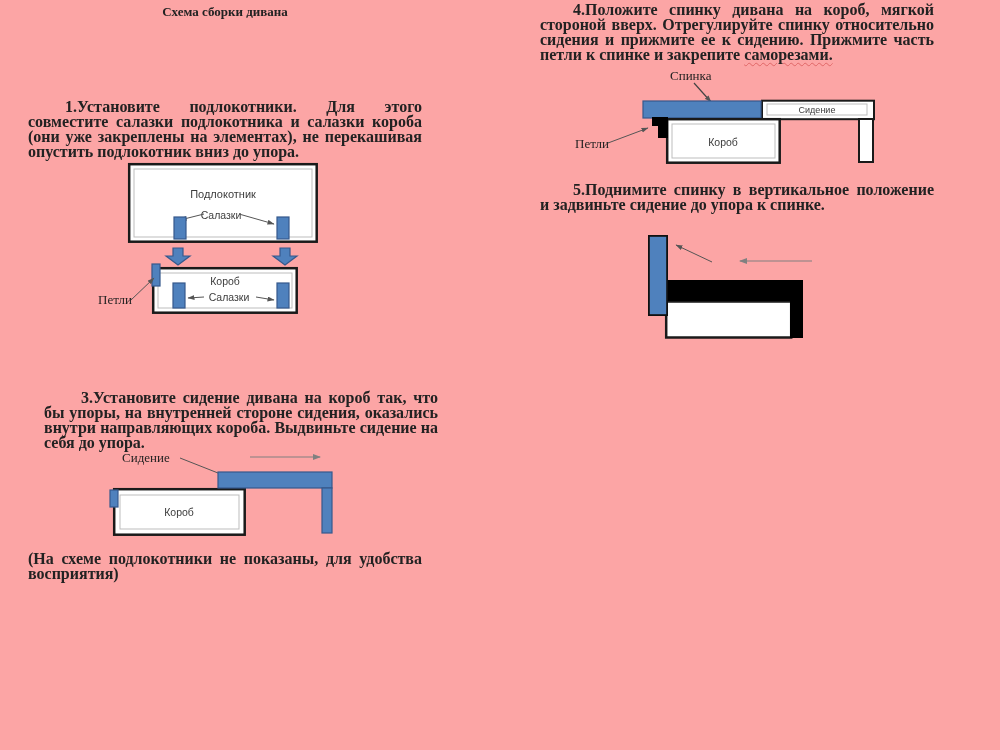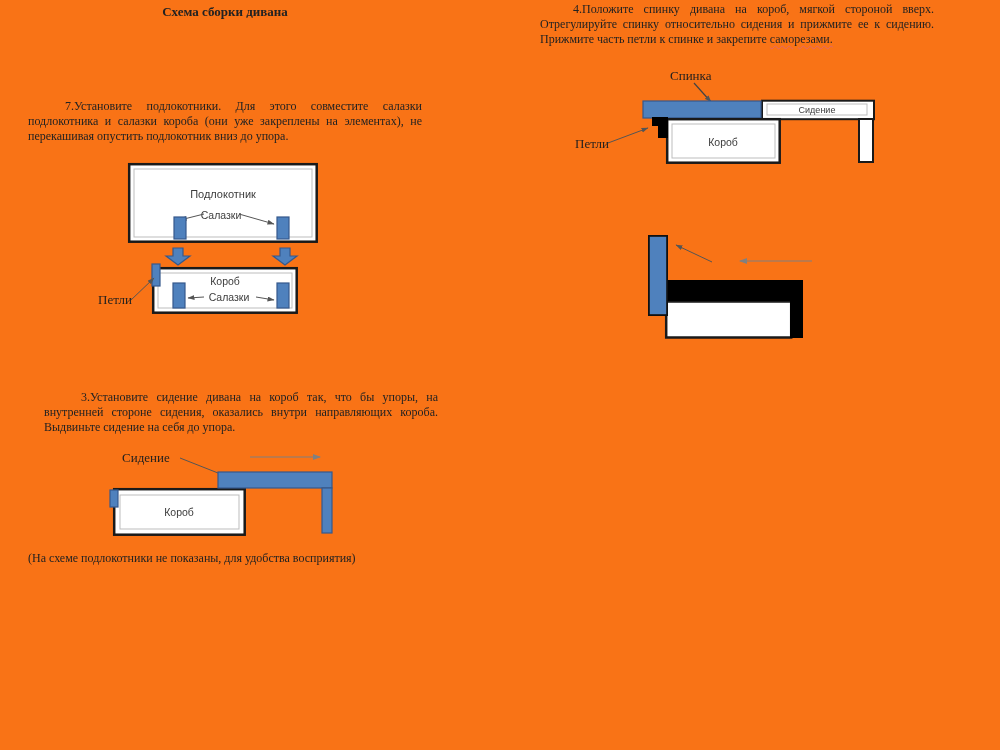--- a/index.html
+++ b/index.html
@@ -1,49 +1,49 @@
 <!DOCTYPE html>
 <html><head>
 <meta charset="utf-8">
 <style>
   html,body{margin:0;padding:0;}
   body{background:#e9e9e9;}
   .page{
-    position:relative; width:1000px; height:750px; background:#f97316;
+    position:relative; width:1000px; height:750px; background:#fca5a5;
     font-family:"Liberation Serif","DejaVu Serif",serif;
     color:#222; overflow:hidden;
   }
   .abs{position:absolute;}
   .doc-title{
     left:28px; top:4px; width:394px; text-align:center;
     font-weight:bold; font-size:13px;
   }
   .para{
-    font-size:12px; line-height:15px; text-align:justify;
-    text-indent:37px; width:394px;
+    font-size:16px; line-height:15px; text-align:justify;
+    text-indent:37px; width:394px;font-weight:bold;
   }
   .para.no-indent{text-indent:0;}
   .misspell{
     text-decoration:underline wavy #e06666;
     text-decoration-thickness:1px; text-underline-offset:2px;
   }
   svg{display:block;}
   svg text{font-family:"Liberation Sans","DejaVu Sans",sans-serif; fill:#3c3c3c;}
   svg text.serif{font-family:"Liberation Serif","DejaVu Serif",serif; fill:#1f1f1f;}
 </style>
 </head>
 <body>
 
 <div class="page">
 
   <div class="abs doc-title">Схема сборки дивана</div>
 
 
 
-  <div class="abs para" style="left:28px; top:99px;">7.Установите подлокотники. Для этого совместите салазки подлокотника и салазки короба (они уже закреплены на элементах), не перекашивая опустить подлокотник вниз до упора.</div>
+  <div class="abs para" style="left:28px; top:99px;">1.Установите подлокотники. Для этого совместите салазки подлокотника и салазки короба (они уже закреплены на элементах), не перекашивая опустить подлокотник вниз до упора.</div>
 
   <svg class="abs" style="left:28px; top:162px;" width="340" height="156" viewBox="0 0 340 156">
     <defs>
       <marker id="ah-dark1" markerWidth="8" markerHeight="6" refX="6.5" refY="2.5" orient="auto" markerUnits="userSpaceOnUse">
         <path d="M0,0 L7,2.5 L0,5 z" fill="#555555"></path>
       </marker>
     </defs>
 
     <rect x="101.2" y="2.2" width="187.5" height="77.5" fill="#ffffff" stroke="#1a1a1a" stroke-width="2.5"></rect>
     <rect x="106" y="7" width="178" height="68" fill="none" stroke="#bdbdbd" stroke-width="1"></rect>
@@ -115,20 +115,21 @@
     <rect x="112" y="62" width="103" height="34" fill="none" stroke="#bdbdbd" stroke-width="1"></rect>
     <text x="163" y="84" text-anchor="middle" font-size="10.5">Короб</text>
 
     <rect x="299" y="57" width="14" height="43" fill="#ffffff" stroke="#1a1a1a" stroke-width="2"></rect>
 
     <path d="M92,55 h16 v21 h-10 v-12 h-6 z" fill="#000000"></path>
     <text x="15" y="86" class="serif" font-size="13">Петли</text>
     <line x1="48" y1="81" x2="88" y2="66" stroke="#555555" stroke-width="1" marker-end="url(#ah-dark4)"></line>
   </svg>
 
+  <div class="abs para" style="left:540px; top:182px; text-indent:33px;">5.Поднимите спинку в вертикальное положение и задвиньте сидение до упора к спинке.</div>
 
   <svg class="abs" style="left:630px; top:228px;" width="330" height="118" viewBox="0 0 330 118">
     <defs>
       <marker id="ah-dark5" markerWidth="8" markerHeight="6" refX="6.5" refY="2.5" orient="auto" markerUnits="userSpaceOnUse">
         <path d="M0,0 L7,2.5 L0,5 z" fill="#555555"></path>
       </marker>
       <marker id="ah-gray5" markerWidth="9" markerHeight="7" refX="7" refY="3" orient="auto" markerUnits="userSpaceOnUse">
         <path d="M0,0 L8,3 L0,6 z" fill="#808080"></path>
       </marker>
     </defs>

